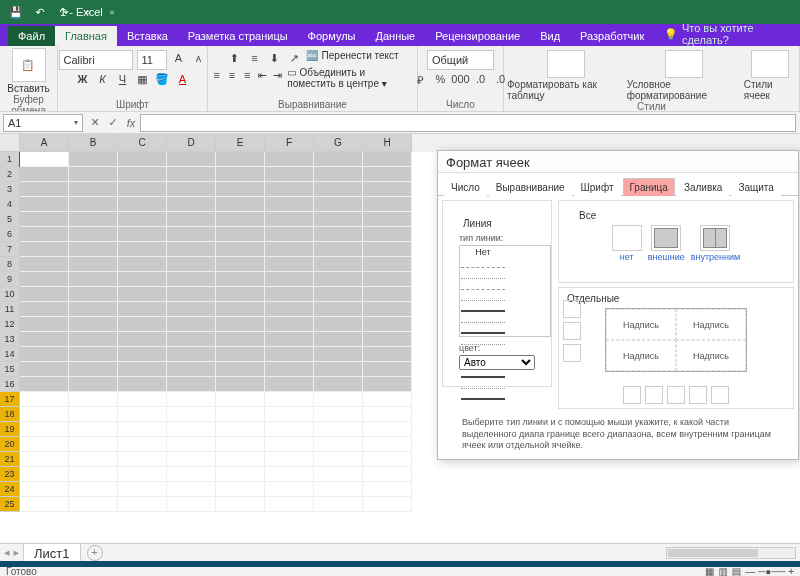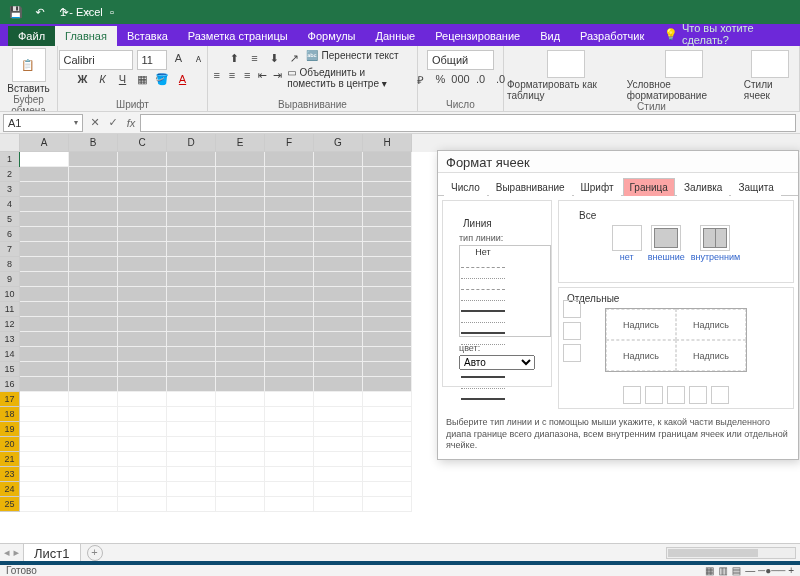--- a/index.html
+++ b/index.html
@@ -47,21 +47,21 @@
 .cell.sel { background: #c9c9c9; }
 .cell.active { background: #fff; outline: 1px solid #217346; }
 
 .sheettabs { position: absolute; bottom: 15px; left: 0; right: 0; height: 18px; background: #f3f3f3; display: flex; align-items: center; border-top: 1px solid #ccc; }
 .sheetnav { display: flex; gap: 4px; padding: 0 4px; color: #999; }
 .sheettab { padding: 2px 10px; border: 1px solid #ccc; border-bottom: none; background: #fff; font-size: 13px; }
 .addsht { width: 16px; height: 16px; border-radius: 8px; border: 1px solid #bbb; text-align: center; line-height: 13px; margin-left: 6px; color: #888; }
 .hscroll { margin-left: auto; margin-right: 4px; width: 130px; height: 12px; border: 1px solid #ccc; background: #eee; position: relative; }
 .hscroll .th { position: absolute; left: 1px; top: 1px; width: 90px; height: 8px; background: #cfcfcf; }
 
-.status { position: absolute; bottom: 0; left: 0; right: 0; height: 15px; background: #f3f3f3; border-top: 4px solid #0c4a6e; display: flex; align-items: center; padding: 0 6px; font-size: 10px; color: #555; }
+.status { position: absolute; bottom: 0; left: 0; right: 0; height: 15px; background: #f3f3f3; border-top: 6px solid #0c4a6e; display: flex; align-items: center; padding: 0 6px; font-size: 10px; color: #555; }
 .status .right { margin-left: auto; display: flex; gap: 4px; }
 
 .dialog { position: absolute; left: 437px; top: 150px; width: 362px; height: 310px; background: #fff; border: 1px solid #b8b8b8; box-shadow: 2px 2px 10px rgba(0,0,0,0.2); }
 .dlg-title { height: 22px; background: #fdfdfd; border-bottom: 1px solid #ddd; padding: 4px 8px; font-size: 13px; }
 .dlg-tabs { display: flex; gap: 2px; padding: 4px 6px 0 6px; border-bottom: 1px solid #c6c6c6; }
 .dlg-tab { padding: 3px 6px; font-size: 10px; border: 1px solid transparent; border-bottom: none; position: relative; top: 1px; background: #fff; }
 .dlg-tab.active { border-color: #c6c6c6; background: #fca5a5; z-index: 2; }
 .dlg-body { display: flex; padding: 4px; }
 .dlg-left { width: 110px; }
 .fs { border: 1px solid #ddd; padding: 16px; margin-bottom: 0; }
@@ -79,21 +79,21 @@
 .preset .pbox::before, .preset .pbox::after { content: ""; position: absolute; background: #ccc; }
 .pbox.outer::before { left: 2px; top: 2px; right: 2px; bottom: 2px; border: 1px solid #888; }
 .pbox.inner::before { left: 2px; top: 2px; right: 2px; bottom: 2px; border: 1px solid #888; }
 .pbox.inner::after { left: 50%; top: 3px; bottom: 3px; width: 1px; background: #888; }
 .sep-fieldset { border: 1px solid #ddd; padding: 4px; position: relative; margin-top: 4px; }
 .preview { width: 142px; height: 64px; border: 1px solid #aaa; margin: 0 auto; display: grid; grid-template-columns: 1fr 1fr; grid-template-rows: 1fr 1fr; font-size: 9px; color: #555; }
 .preview div { display: flex; align-items: center; justify-content: center; border: 0.5px dashed #ddd; }
 .sidebtns { position: absolute; left: 4px; top: 12px; display: flex; flex-direction: column; gap: 4px; }
 .sidebtns span, .botbtns span { width: 18px; height: 18px; border: 1px solid #ccc; display: inline-block; }
 .botbtns { display: flex; gap: 4px; justify-content: center; margin-top: 14px; }
-.helptxt { font-size: 9px; color: #555; padding: 4px 8px; line-height: 1.3; }
+.helptxt { font-size: 9px; color: #555; padding: 4px 24px; line-height: 1.3; }
 select.clr { width: 76px; font-size: 10px; }
 </style>
 </head>
 <body>
 
 <div class="titlebar">
   <div class="qat">
     <span>💾</span>
     <span>↶</span>
     <span>↷</span>

